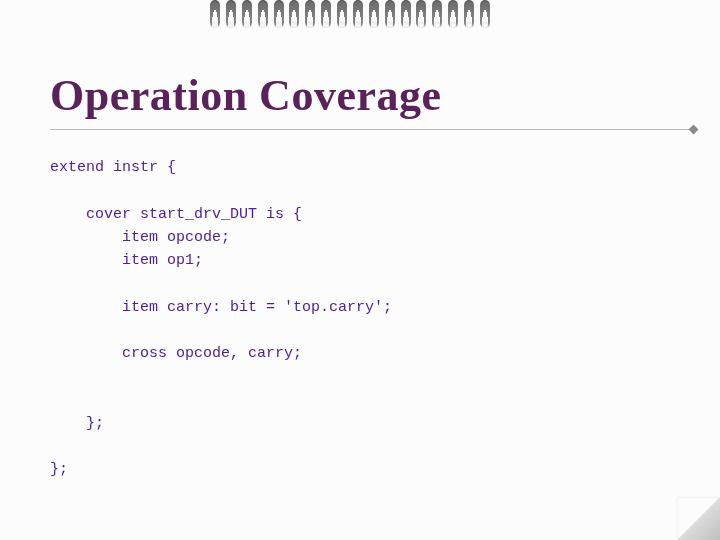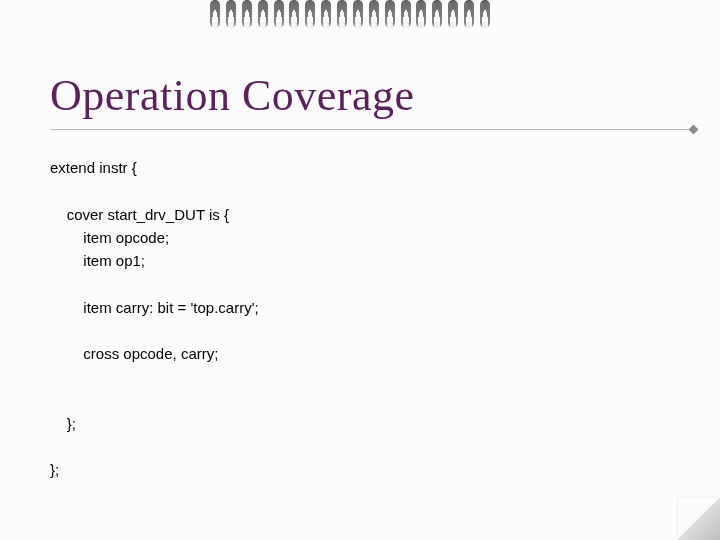--- a/index.html
+++ b/index.html
@@ -48,21 +48,21 @@
     background:#f6f6f6;
     box-shadow: inset 0 0 1px rgba(0,0,0,.25);
   }
   .page {
     position: absolute;
     inset: 30px 20px 20px 20px;
   }
   .title {
     font-size: 44px;
     color: #5a215a;
-    font-weight: 400;
+    font-weight: 700;
     margin: 40px 0 8px 30px;
     letter-spacing: 0.5px;
   }
   .rule {
     height: 1px;
     background: #b8b8b8;
     margin-left: 30px;
     margin-right: 6px;
     position: relative;
   }
@@ -70,24 +70,24 @@
     content: "";
     position: absolute;
     right: -3px;
     top: -3px;
     width: 7px;
     height: 7px;
     background: #8a8a8a;
     transform: rotate(45deg);
   }
   .code {
-    font-family: Liberation Sans, sans-serif;
+    font-family: Liberation Mono, monospace;
     font-size: 15px;
     line-height: 1.55;
-    color: #000000;
+    color: #4c1d95;
     white-space: pre;
     margin: 26px 0 0 30px;
   }
   
   .fold {
     position: absolute;
     right: 0;
     bottom: 0;
     width: 42px;
     height: 42px;

